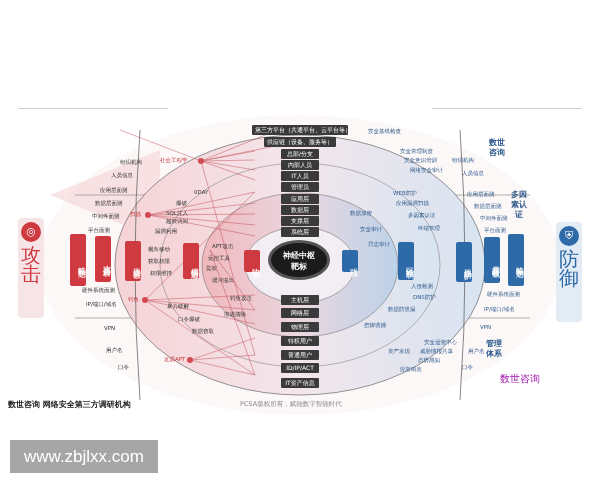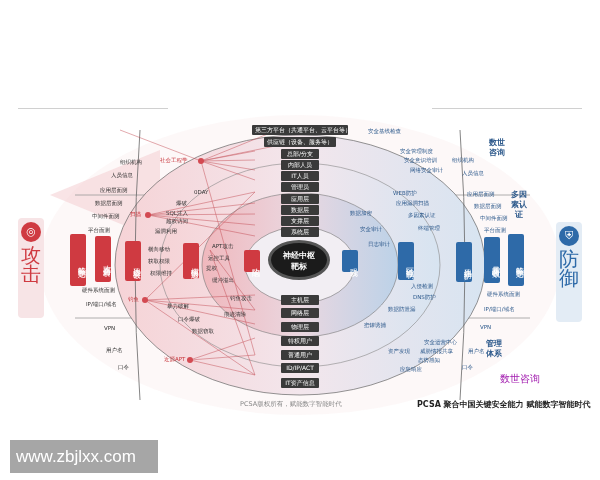--- a/index.html
+++ b/index.html
@@ -1,19 +1,19 @@
 <!DOCTYPE html>
 <html><head>
 <meta charset="utf-8">
 <style>
   * { margin:0; padding:0; box-sizing:border-box; }
   html, body { width:600px; height:480px; background:#ffffff; overflow:hidden; font-family:"DejaVu Sans", sans-serif; }
   .stage { position:relative; width:600px; height:480px; }
   .wm-top { position:absolute; left:444px; top:11px; width:150px; height:33px; background:#a6a6a6; color:#fff; font-family:"Liberation Sans", sans-serif; font-size:17px; line-height:33px; padding-left:8px; }
-  .wm-bottom { position:absolute; left:10px; top:440px; width:148px; height:33px; background:#a6a6a6; color:#fff; font-family:"Liberation Sans", sans-serif; font-size:17px; line-height:33px; padding-left:6px; }
+  .wm-bottom { position:absolute; left:10px; top:440px; width:148px; height:33px; background:#a6a6a6; color:#fff; font-family:"Liberation Sans", sans-serif; font-size:17px; line-height:33px; padding-left:14px; }
   .title-line { position:absolute; top:108px; height:1px; background:#d0d0d0; }
   .title { position:absolute; left:175px; top:96px; width:260px; text-align:center; font-size:13px; font-weight:bold; color:#222; letter-spacing:0.5px; }
   .title .r { color:#d9323a; } .title .b { color:#2e6db5; }
   .side { position:absolute; width:26px; height:100px; border-radius:4px; text-align:center; }
   .side .ic { width:20px; height:20px; border-radius:50%; margin:4px auto 4px; color:#fff; font-size:11px; line-height:20px; }
   .side .tx { font-size:20px; font-weight:normal; line-height:19px; }
   .vbox { position:absolute; width:16px; color:#fff; font-size:8px; line-height:9px; text-align:center; padding-top:4px; border-radius:2px; writing-mode:vertical-rl; letter-spacing:1px; }
   .red { background:#cf3a41; } .blue { background:#2e6aa8; }
   .lab { position:absolute; font-size:5.5px; color:#333; white-space:nowrap; }
   .lab.blue-t { color:#2e5a8c; }
@@ -203,17 +203,17 @@
   <div class="lab blue-t" style="left:424px;top:339px;">安全运营中心</div>
   <div class="lab blue-t" style="left:420px;top:348px;">威胁情报共享</div>
   <div class="lab blue-t" style="left:400px;top:366px;">应急响应</div>
   <div class="lab blue-t" style="left:418px;top:357px;">态势感知</div>
 
   <div class="sys" style="left:487px;top:138px;color:#2e5a8c;width:20px;">数世咨询</div>
   <div class="sys" style="left:509px;top:190px;color:#2e5a8c;width:20px;">多因素认证</div>
   <div class="sys" style="left:484px;top:339px;color:#2e5a8c;width:20px;">管理体系</div>
 
   <div class="brand">数世咨询</div>
+  <div class="footer-l">数世咨询  网络安全第三方调研机构</div>
   <div class="footer-c">PCSA版权所有，赋能数字智能时代</div>
-  <div class="footer-r">PCSA 聚合中国关键安全能力  赋能数字智能时代</div>
 
   <div class="wm-bottom">www.zbjlxx.com</div>
 </div>
 
 </body></html>

